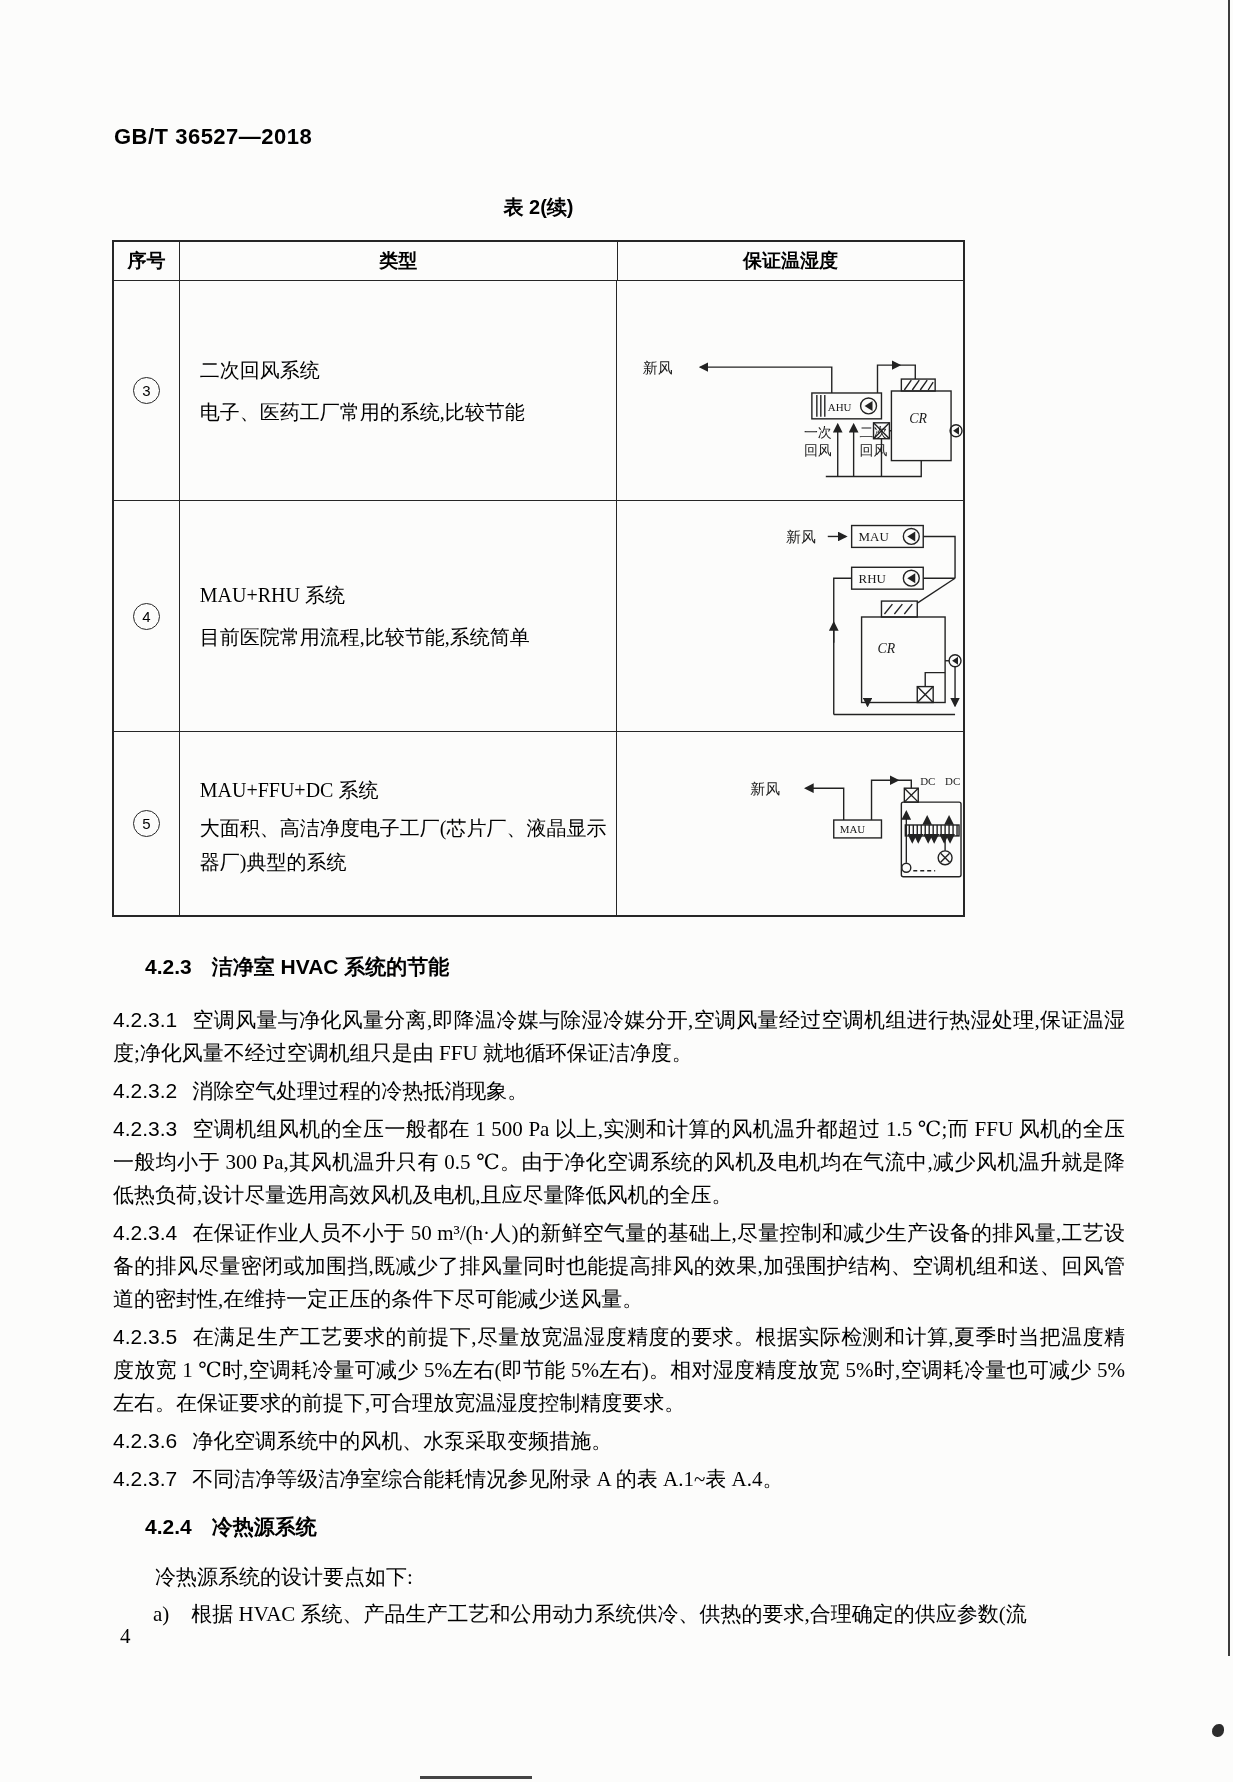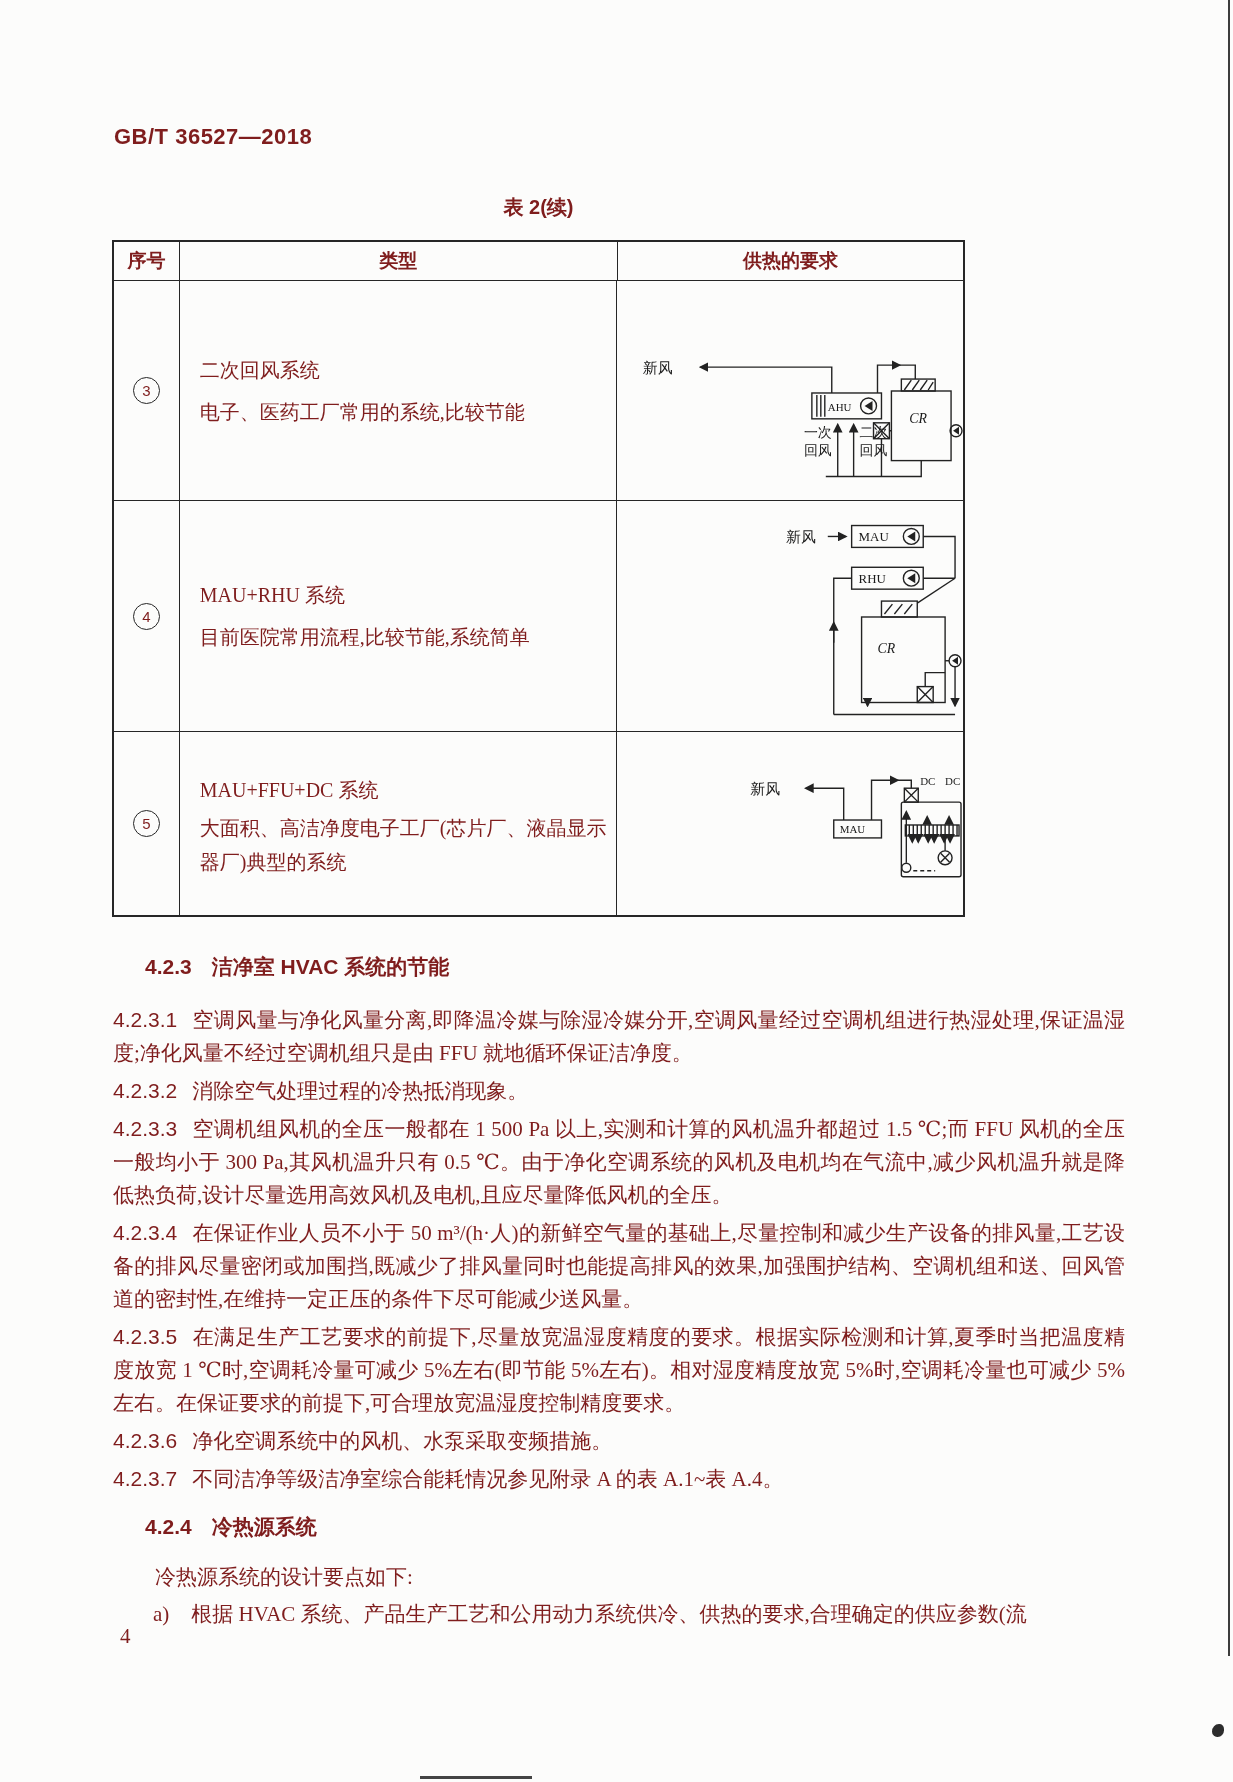--- a/index.html
+++ b/index.html
@@ -1,17 +1,17 @@
 <!DOCTYPE html>
 <html><head>
 <meta charset="utf-8">
 <style>
   html,body{margin:0;padding:0;background:#e8e8e8;}
   .page{position:relative;width:1233px;height:1782px;background:#fcfcfb;overflow:hidden;
-        font-family:"Liberation Serif","DejaVu Serif",serif;color:#7f1d1d;}
+        font-family:"Liberation Serif","DejaVu Serif",serif;color:#000000;}
   
   .doc-header{position:absolute;left:114px;top:124px;font-family:"Liberation Sans","DejaVu Sans",sans-serif;
         font-weight:bold;font-size:22px;letter-spacing:.5px;}
   .table-title{position:absolute;left:112px;top:194px;width:853px;text-align:center;
         font-family:"Liberation Sans","DejaVu Sans",sans-serif;font-weight:bold;font-size:20px;}
   
   .gbtable{position:absolute;left:112px;top:240px;width:853px;border:2px solid #262626;box-sizing:border-box;}
   .trow{display:flex;border-bottom:1.5px solid #262626;}
   .trow:last-child{border-bottom:none;}
   .c{box-sizing:border-box;border-right:1.5px solid #262626;}
@@ -59,21 +59,21 @@
 
   <div class="doc-header">GB/T 36527—2018</div>
 
   <div class="table-title">表 2(续)</div>
 
   <div class="gbtable">
 
     <div class="trow thead">
       <div class="c c1">序号</div>
       <div class="c c2">类型</div>
-      <div class="c c3">供热的要求</div>
+      <div class="c c3">保证温湿度</div>
     </div>
 
     <div class="trow rowA">
       <div class="c c1">
         <span class="circ">3</span>
       </div>
       <div class="c c2">
         <div class="tline">二次回风系统</div>
         <div class="tline">电子、医药工厂常用的系统,比较节能</div>
       </div>

